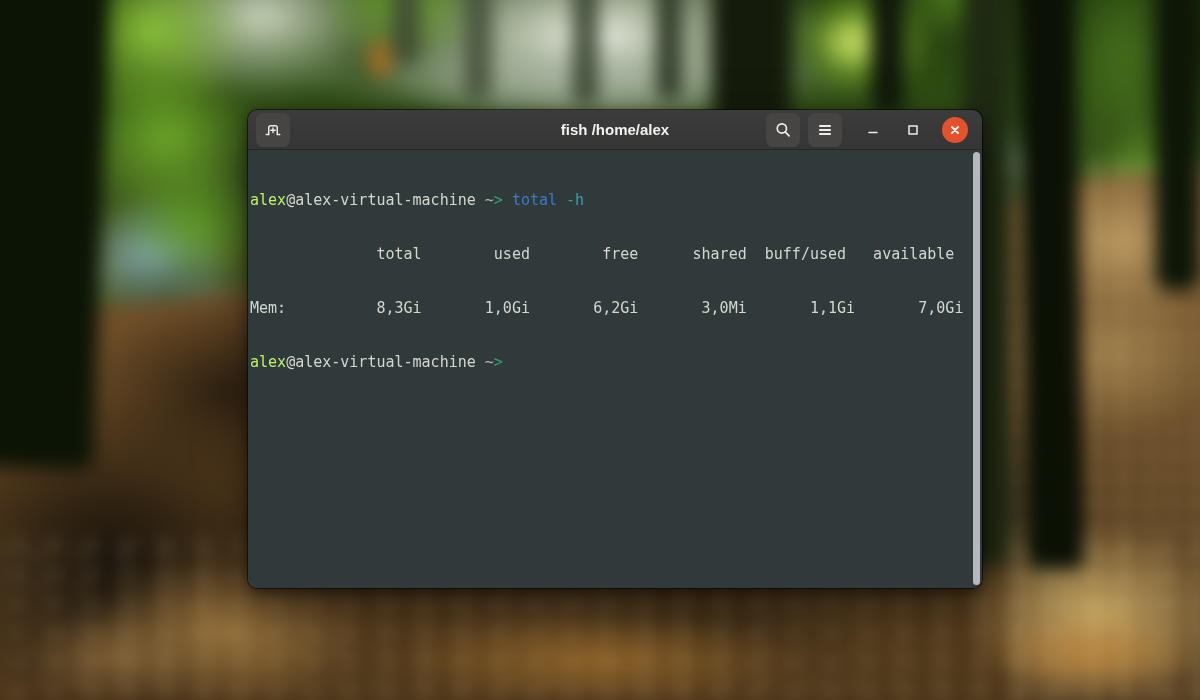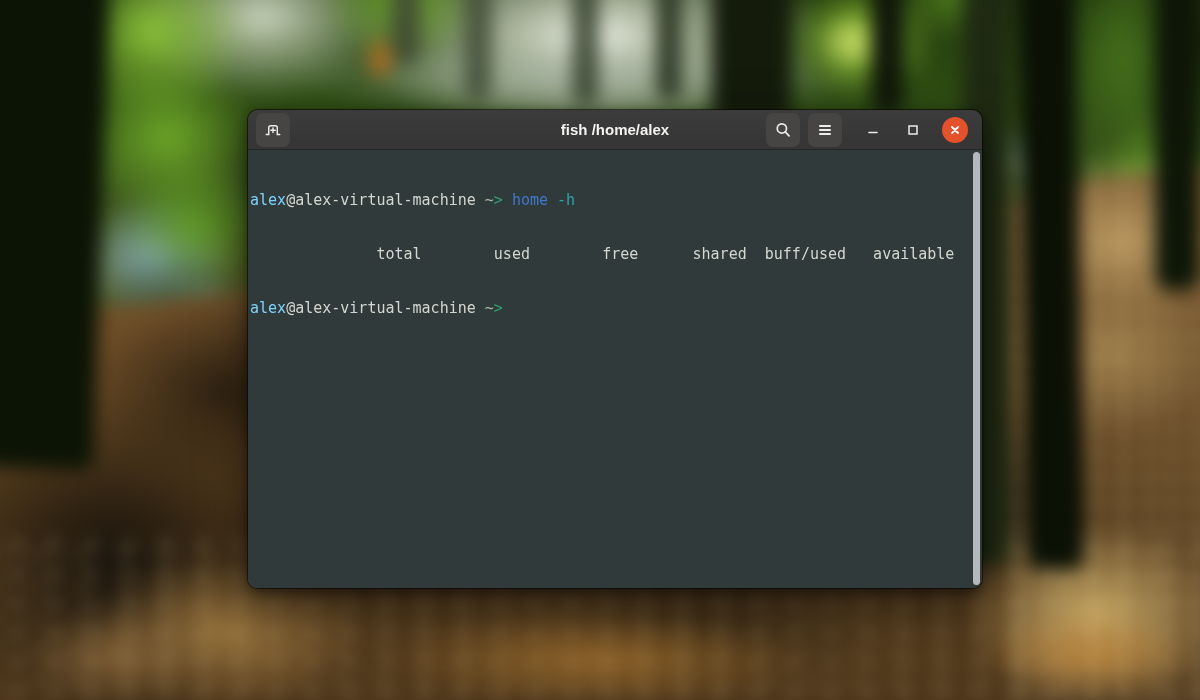--- a/index.html
+++ b/index.html
@@ -44,21 +44,21 @@
   .close-btn { width:26px; height:26px; border-radius:50%; background:#e4512a; display:flex;
     align-items:center; justify-content:center; flex:0 0 auto; }
   .icon svg { display:block; }
 
   
   .terminal { position:absolute; left:0; right:0; top:40px; bottom:0; background:#313a3b;
     border-radius:0 0 9px 9px; overflow:hidden; }
   .term-text { position:absolute; left:2px; top:5px; right:12px;
     font-family:"DejaVu Sans Mono", monospace; font-size:15px; line-height:18px;
     color:#d3d7cf; white-space:pre; }
-  .c-user { color:#7dd3fc; }
+  .c-user { color:#bef264; }
   .c-host { color:#d3d7cf;text-align:center; }
   .c-cwd  { color:#a9bca9; }
   .c-sym  { color:#2ea173; }
   .c-cmd  { color:#3e78c8; }
   .c-arg  { color:#30a3ad; }
   .scroll-thumb { position:absolute; right:2px; top:2px; bottom:3px; width:7px;
     background:#b6b9bb; border-radius:4px; }
 </style>
 </head>
 <body>
@@ -163,21 +163,22 @@
             <svg width="14" height="14" viewBox="0 0 14 14" stroke="#ffffff" stroke-width="1.8" stroke-linecap="round">
               <path d="M4 4 L10 10 M10 4 L4 10"></path>
             </svg>
           </span>
         </div>
       </div>
     </div>
 
     <div class="terminal">
       <div class="term-text">
-        <div><span class="c-user">alex</span><span class="c-host">@alex-virtual-machine</span><span class="c-cwd"> ~</span><span class="c-sym">&gt; </span><span class="c-cmd">home</span><span class="c-arg"> -h</span></div>
+        <div><span class="c-user">alex</span><span class="c-host">@alex-virtual-machine</span><span class="c-cwd"> ~</span><span class="c-sym">&gt; </span><span class="c-cmd">total</span><span class="c-arg"> -h</span></div>
         <div>              total        used        free      shared  buff/used   available</div>
+        <div>Mem:          8,3Gi       1,0Gi       6,2Gi       3,0Mi       1,1Gi       7,0Gi</div>
         <div><span class="c-user">alex</span><span class="c-host">@alex-virtual-machine</span><span class="c-cwd"> ~</span><span class="c-sym">&gt; </span></div>
       </div>
       <div class="scroll-thumb"></div>
     </div>
   </div>
 
 </div>
 
 </body></html>

